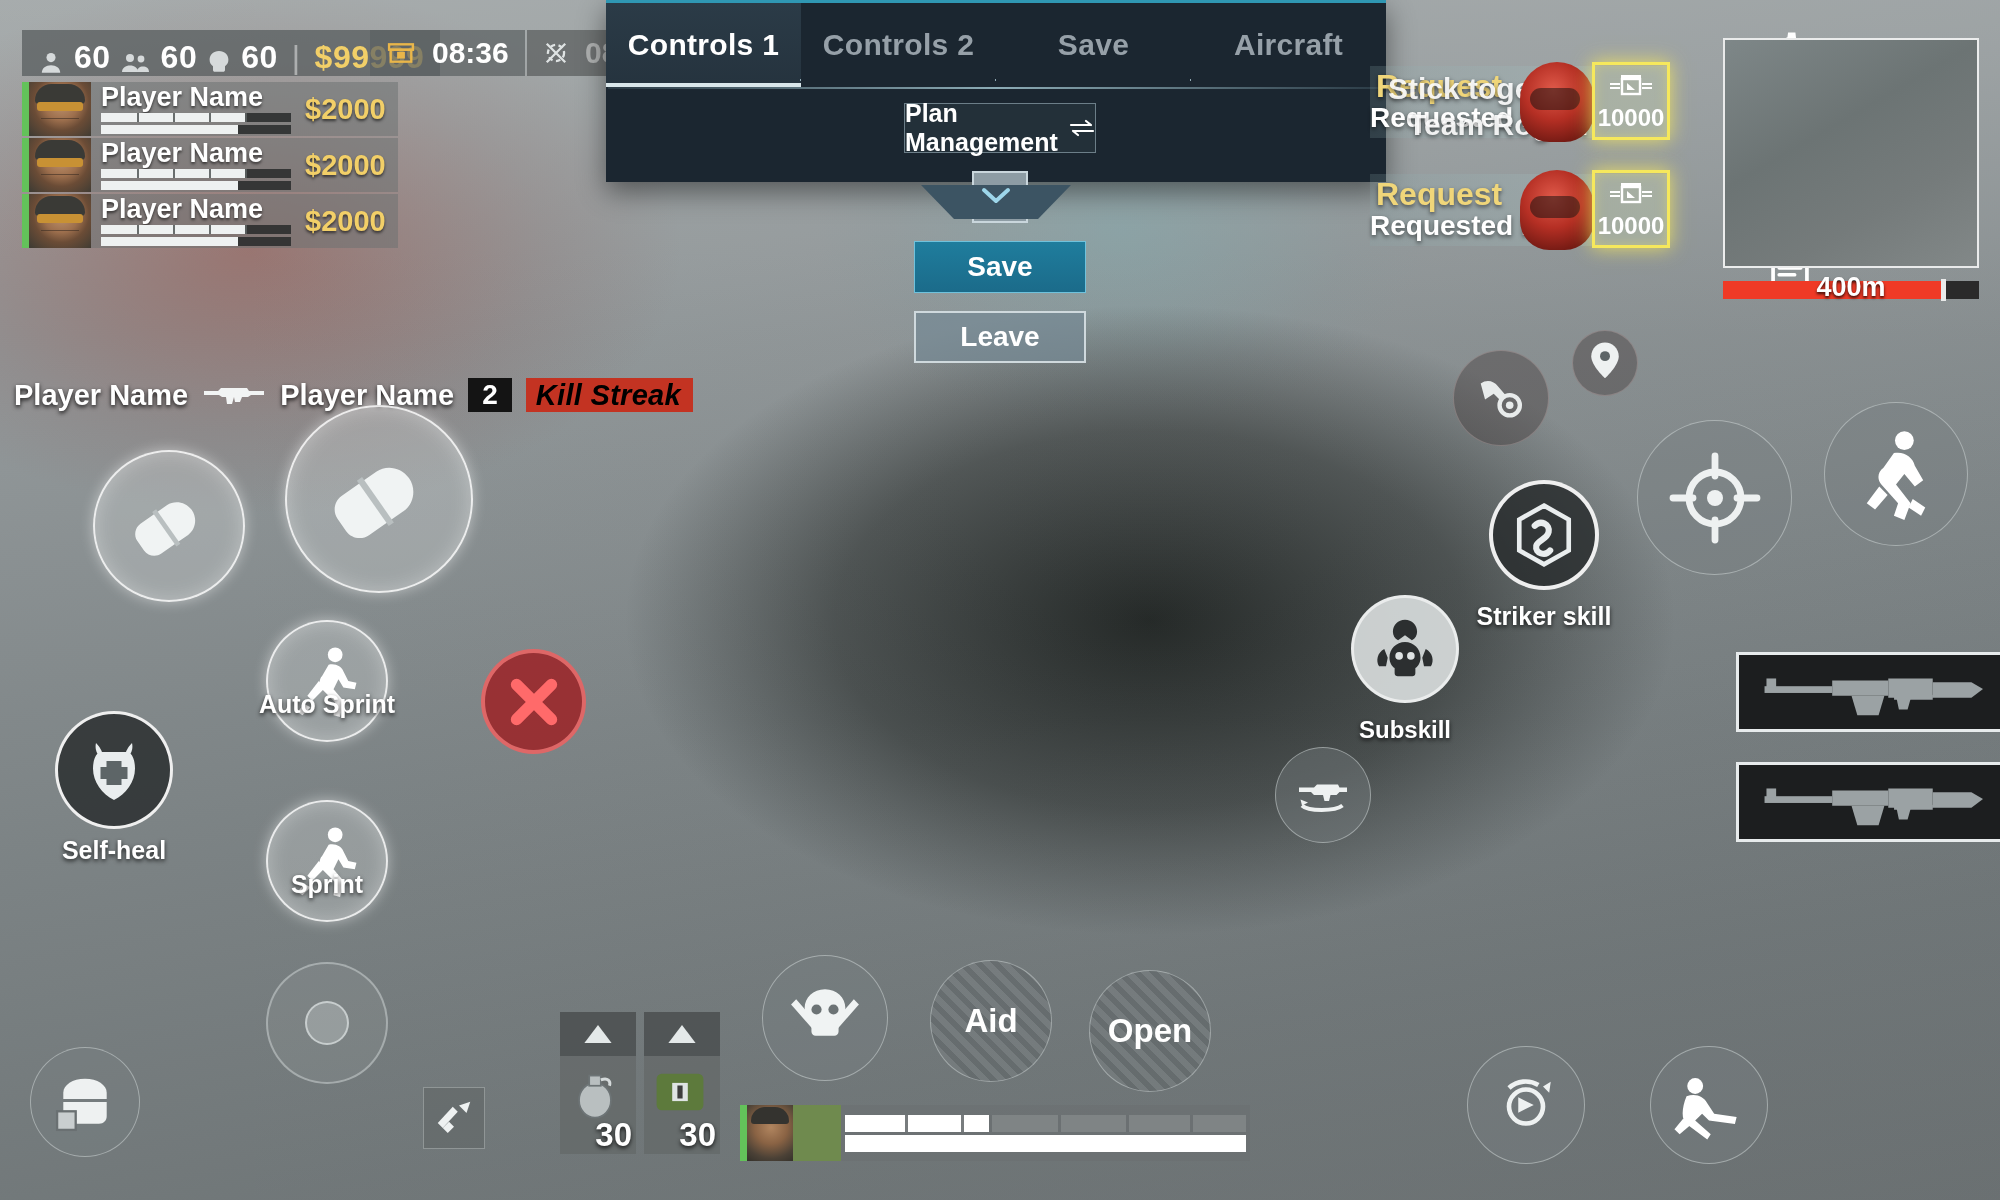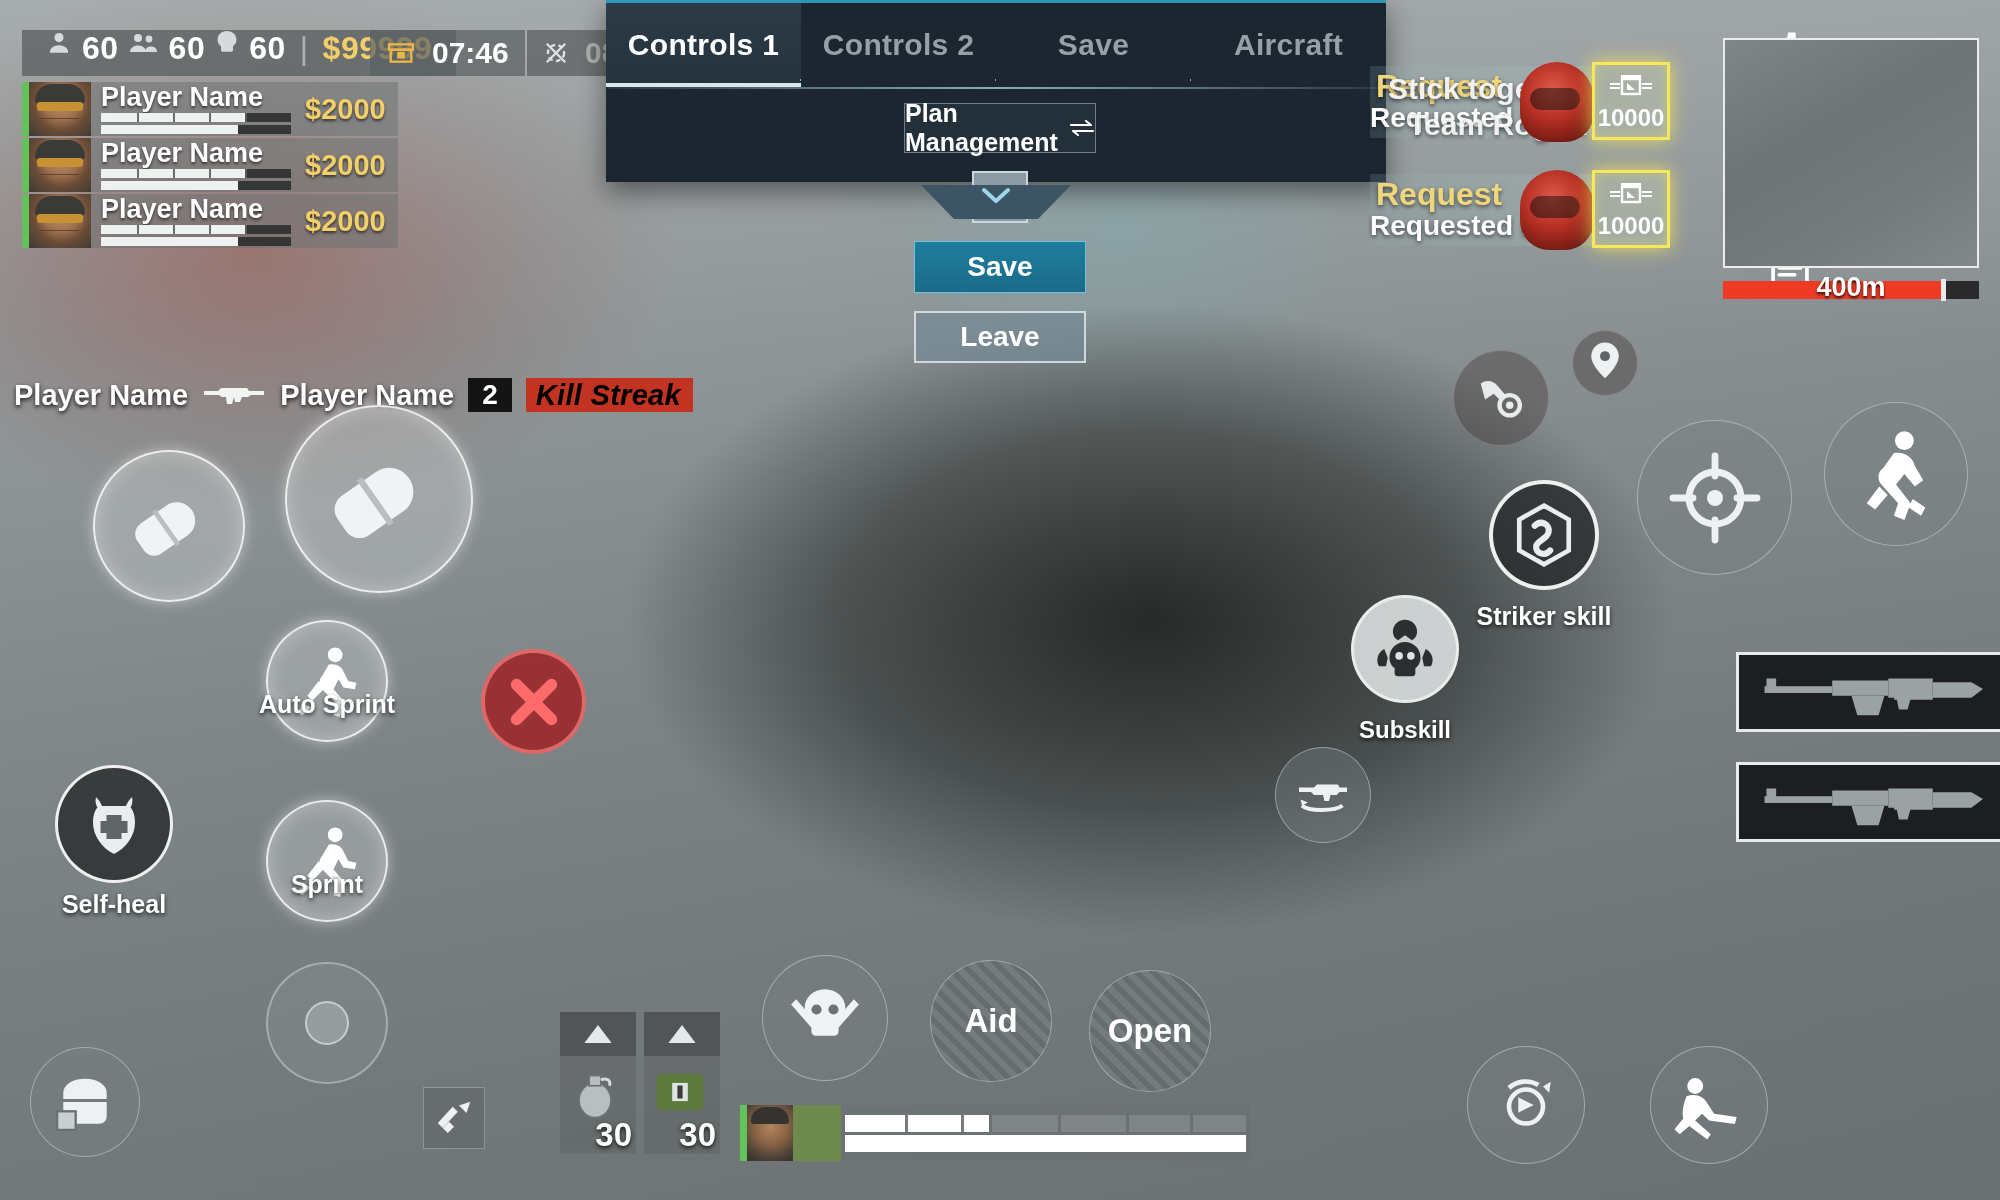--- a/index.html
+++ b/index.html
@@ -51,23 +51,23 @@
     left: 50%; transform: translateX(-50%);
     color: #fff; font-size: 25px; font-weight: 700;
     text-shadow: 0 2px 4px rgba(0,0,0,0.75);
     pointer-events: none; white-space: nowrap;
   }
   svg { display: block; }
 
   
   #topstats {
     position: absolute; left: 22px; top: 30px;
-    height: 46px; display: flex; align-items: flex-start;
+    height: 46px; display: flex; align-items: flex-end;
     background: rgba(92,97,99,0.80);
-    padding: 0 24px; gap: 10px;
+    padding: 0 16px; gap: 10px;
     color: #fff; font-size: 32px; font-weight: 700;
     letter-spacing: .5px;
   }
   #topstats .num { font-size: 32px; }
   #topstats .sep { color: rgba(255,255,255,0.45); font-weight: 400; margin: 0 4px; }
   #topstats .money { color: #f2cf68; }
   #timerbar {
     position: absolute; left: 370px; top: 30px;
     height: 46px; display: flex; align-items: center; gap: 16px;
     background: rgba(92,97,99,0.72);
@@ -342,21 +342,21 @@
 </div>
 
 <div id="timerbar">
   <span>
     <svg width="30" height="26" viewBox="0 0 26 24" fill="none" stroke="#e9b64a" stroke-width="2.2">
       <rect x="2" y="4" width="22" height="5"></rect>
         <rect x="3.5" y="9" width="19" height="11"></rect>
       <rect x="10.5" y="12" width="5" height="4" fill="#e9b64a"></rect>
     </svg>
   </span>
-  <span>07:46</span>
+  <span>08:36</span>
 </div>
 
 <div id="timerbar2">
   <span>
     <svg width="30" height="30" viewBox="0 0 26 26" fill="none" stroke="#dfe3e3" stroke-width="2">
       <circle cx="13" cy="13" r="7" stroke-dasharray="4 3"></circle>
         <path d="M5 5 L21 21 M21 5 L5 21"></path>
     </svg>
   </span>
   <span style="opacity:.45">08:35</span>
@@ -566,21 +566,21 @@
 </div>
 
 <div class="rnd" style="left:481px; top:649px; width:105px; height:105px; background:rgba(158,30,34,0.82); border:4px solid rgba(230,110,110,0.9);">
   <span>
     <svg width="58" height="58" viewBox="0 0 40 40" fill="none" stroke="#ff6a6a" stroke-width="8" stroke-linecap="round">
         <path d="M8 8l24 24M32 8L8 32"></path>
       </svg>
   </span>
 </div>
 
-<div class="rnd dark" style="left:55px; top:765px; width:118px; height:118px;">
+<div class="rnd dark" style="left:55px; top:711px; width:118px; height:118px;">
   <span>
     <svg width="62" height="66" viewBox="0 0 40 44" fill="#e9edee">
       <path d="M8 4c3 3 4 6 4 6h16s1-3 4-6c1 4-1 7-1 7 2 2 3 6 3 10 0 9-6 17-14 21C12 38 6 30 6 21c0-4 1-8 3-10 0 0-2-3-1-7z"></path>
       <rect x="15" y="16" width="10" height="16" fill="#5d6567"></rect>
         <rect x="11" y="20" width="18" height="8" fill="#5d6567"></rect>
     </svg>
   </span>
   <div class="ctl-label" style="top:122px;">Self-heal</div>
 </div>
 

